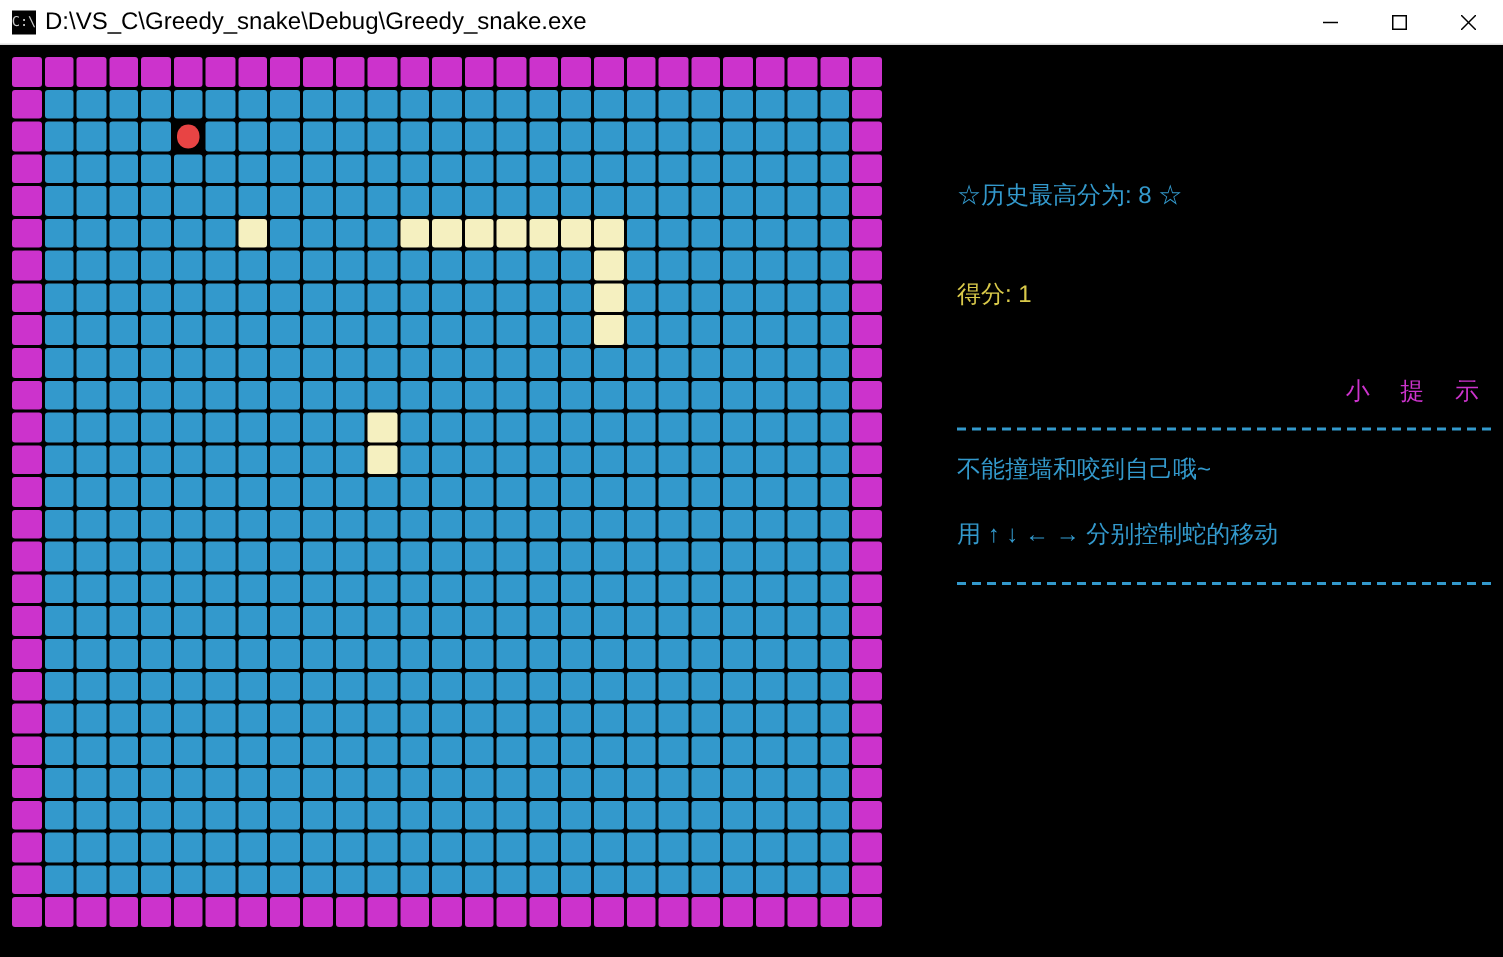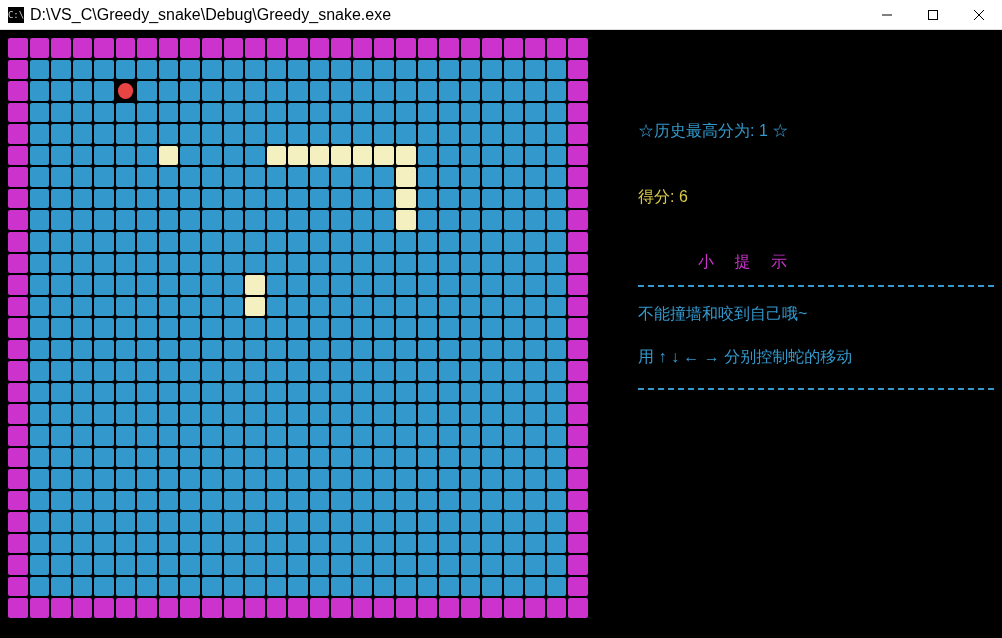--- a/index.html
+++ b/index.html
@@ -100,21 +100,21 @@
   .high-score {
     color: #3399cc;
     margin-bottom: 40px;
   }
   .score {
     color: #d9c94a;
     margin-bottom: 40px;
   }
   .tips-title {
     color: #cc33cc;
-    text-align: left;
+    text-align: right;
     letter-spacing: 8px;
     margin-bottom: 10px;
     padding-left: 60px;
   }
   .divider {
     border: none;
     border-top: 2px dashed #3399cc;
     margin: 8px 0 14px 0;
     position: relative;
   }
@@ -886,22 +886,22 @@
         <div class="cell wall"></div>
         <div class="cell wall"></div>
         <div class="cell wall"></div>
         <div class="cell wall"></div>
         <div class="cell wall"></div>
         <div class="cell wall"></div>
         <div class="cell wall"></div>
       </div>
 
     <div class="info-panel">
-      <div class="high-score">☆历史最高分为: 1 ☆</div>
-      <div class="score">得分: 6</div>
+      <div class="high-score">☆历史最高分为: 8 ☆</div>
+      <div class="score">得分: 1</div>
       <div class="tips-title">小 提 示</div>
       <hr class="divider">
       <div id="tips-container">
           <div class="tip-line">不能撞墙和咬到自己哦~</div>
           <div class="tip-line">用 ↑ ↓ ← → 分别控制蛇的移动</div>
         </div>
       <hr class="divider">
     </div>
   </div>
 </div>

